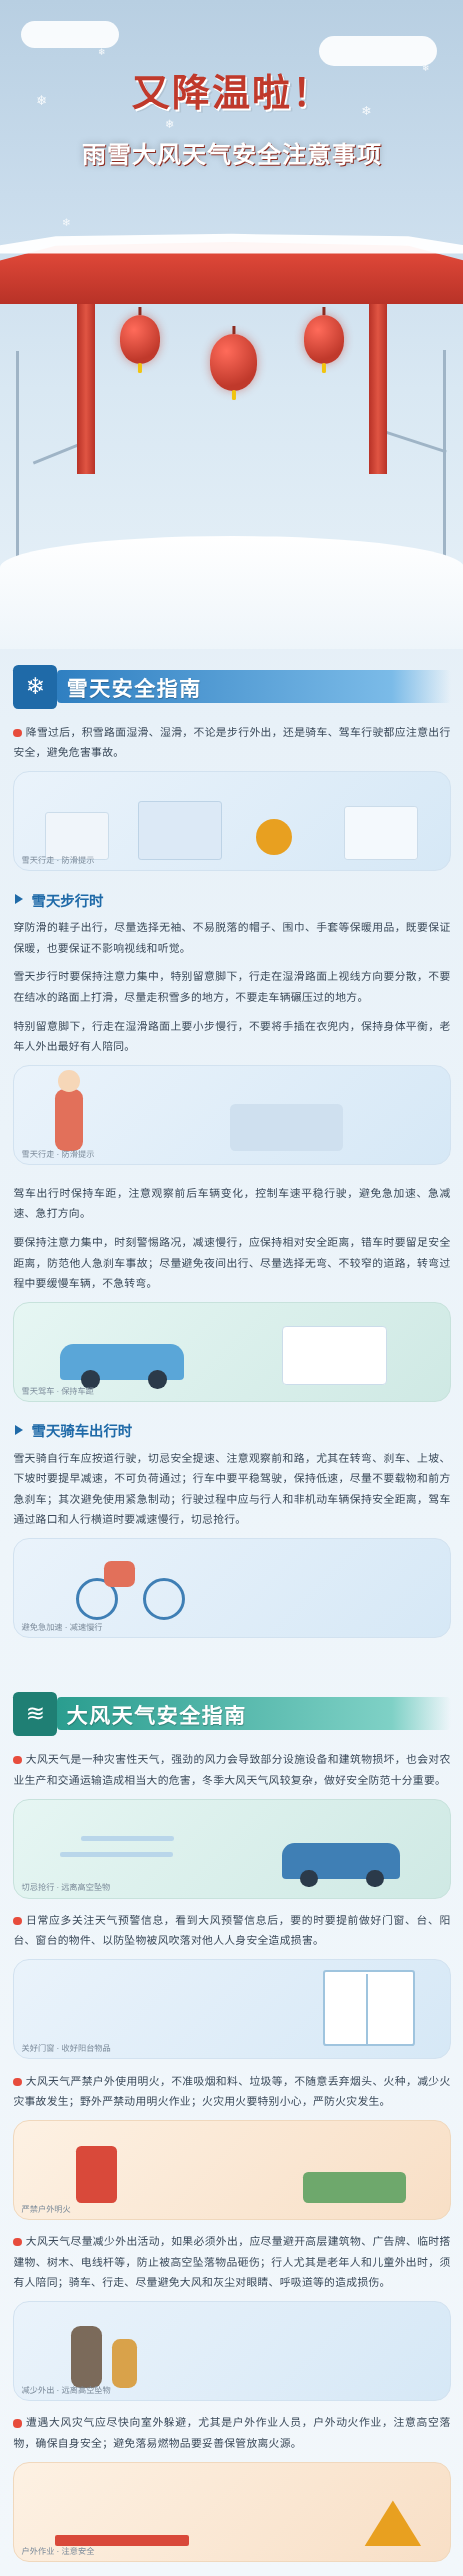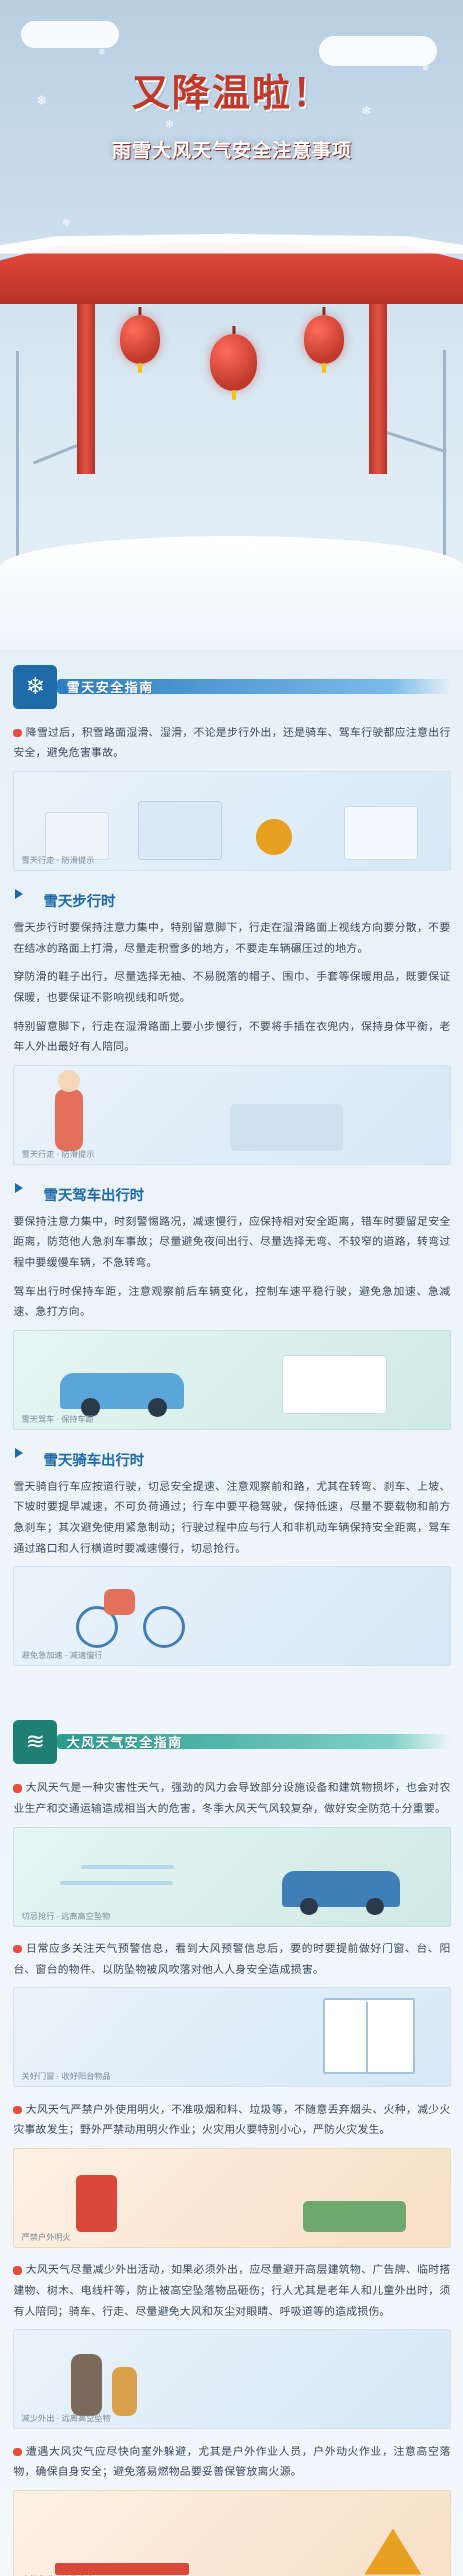--- a/index.html
+++ b/index.html
@@ -34,21 +34,21 @@
   .title-main{
     display:inline-block;
     font-size:38px;font-weight:bold;letter-spacing:2.1px;
     color:#c0392b;
     text-shadow:1.5px 1.5px 0 #ffffff,3.1px 3.1px 0 rgba(0,0,0,.08);
     font-family:"DejaVu Serif","Liberation Serif",serif;
   }
   .title-sub{
     margin-top:17.5px;
     display:inline-block;
-    font-size:19px;font-weight:bold;letter-spacing:1px;
+    font-size:24px;font-weight:bold;letter-spacing:1px;
     color:#ffffff;
     background:rgba(192,57,43,.0);
     text-shadow:1px 1px 0 #8d2b20, 0 0 7.2px rgba(0,0,0,.25);
     font-family:"DejaVu Serif","Liberation Serif",serif;
   }
   .red-lantern{
     position:absolute;width:40px;height:49px;border-radius:50%/46%;
     background:radial-gradient(circle at 35% 30%,#ff6b5a,#c0392b 70%);
     box-shadow:0 0 9.3px rgba(192,57,43,.45);
   }
@@ -88,39 +88,39 @@
     height:44px;
     display:flex;align-items:center;
     border-radius:5.2px;
   }
   .band-header .band-icon{
     width:44px;height:44px;flex:0 0 44px;
     display:flex;align-items:center;justify-content:center;
     font-size:23px;color:#fff;
   }
   .band-header .band-title{
-    flex:1;height:15px;display:flex;align-items:center;
-    font-size:13px;font-weight:bold;letter-spacing:1.5px;color:#ffffff;
+    flex:1;height:33px;display:flex;align-items:center;
+    font-size:21px;font-weight:bold;letter-spacing:1.5px;color:#ffffff;
     padding-left:9.3px;
     font-family:"DejaVu Serif","Liberation Serif",serif;
     text-shadow:0.5px 0.5px 1px rgba(0,0,0,.25);
   }
   .band-blue .band-title{background:linear-gradient(90deg,#2f7fc1,#7bbbe8 85%,rgba(123,187,232,0));border-radius:4.1px;}
   .band-blue .band-icon{background:#1f6aa8;border-radius:5.2px;}
   .band-teal .band-title{background:linear-gradient(90deg,#2a9d8f,#7fd1c6 85%,rgba(127,209,198,0));border-radius:4.1px;}
   .band-teal .band-icon{background:#1f7f74;border-radius:5.2px;}
 
   
   .block{
     position:relative;
     margin:0 13.4px 17.5px 13.4px;
     padding:0 0 0 0;
   }
   .block-title{
-    display:flex;align-items:flex-start;gap:20px;
+    display:flex;align-items:center;gap:8px;
     font-size:14.4px;font-weight:bold;color:#c0392b;
     margin:0 0 7.2px 2.1px;
     font-family:"DejaVu Serif","Liberation Serif",serif;
   }
   .block-title.blue{color:#1f6aa8;}
   .block-title .tri{
     width:0;height:0;border-left:8.2px solid #c0392b;
     border-top:5.2px solid transparent;border-bottom:5.2px solid transparent;
   }
   .block-title.blue .tri{border-left-color:#1f6aa8;}
@@ -129,21 +129,21 @@
     text-align:justify;
     margin:0 0 8.2px 0;
     letter-spacing:0.3px;
   }
   .para .lead{
     display:inline-block;width:8.2px;height:8.2px;margin-right:4.1px;
     background:#e74c3c;border-radius:50%;vertical-align:middle;
   }
   .illus{
     margin:5.2px 0 11.3px 0;
-    height:98px;border-radius:2px;
+    height:98px;border-radius:16px;
     background:linear-gradient(135deg,#eaf3fb,#d6e8f6);
     position:relative;overflow:hidden;
     border:0.5px solid #d2e2f0;
   }
   .illus.warm{background:linear-gradient(135deg,#fdf1e3,#f8dfc6);border-color:#f0d8bd;}
   .illus.cool{background:linear-gradient(135deg,#e6f6f3,#cfe9e4);border-color:#c7e2dc;font-family:Liberation Serif, serif;}
   .illus .cap{
     position:absolute;left:7.2px;bottom:5.2px;font-size:8.2px;color:#7c8b9a;
   }
   .illus .fig{position:absolute;}
@@ -206,38 +206,34 @@
         <div class="fig" style="left:330px;bottom:10.3px;width:72px;height:52px;background:#f4f9fd;border:1px solid #cbdcea;border-radius:3.1px;"></div>
         <div class="cap">雪天行走 · 防滑提示</div>
       </div>
     </div>
 
     <div class="block">
       <div class="block-title blue">
         <span class="tri"></span>
         <span>雪天步行时</span>
       </div>
+      <p class="para">穿防滑的鞋子出行，尽量选择无袖、不易脱落的帽子、围巾、手套等保暖用品，既要保证保暖，也要保证不影响视线和听觉。</p>
       <p class="para">雪天步行时要保持注意力集中，特别留意脚下，行走在湿滑路面上视线方向要分散，不要在结冰的路面上打滑，尽量走积雪多的地方，不要走车辆碾压过的地方。</p>
-      <p class="para">穿防滑的鞋子出行，尽量选择无袖、不易脱落的帽子、围巾、手套等保暖用品，既要保证保暖，也要保证不影响视线和听觉。</p>
       <p class="para">特别留意脚下，行走在湿滑路面上要小步慢行，不要将手插在衣兜内，保持身体平衡，老年人外出最好有人陪同。</p>
       <div class="illus">
         <div class="fig" style="left:41px;bottom:13.4px;width:28px;height:62px;background:#e2705a;border-radius:9.3px;"></div>
         <div class="fig" style="left:44px;bottom:72px;width:21.6px;height:21.6px;background:#f6d7b8;border-radius:50%;"></div>
         <div class="fig" style="left:216px;bottom:13.4px;width:113px;height:47px;background:#cfe0ef;border-radius:5.2px;"></div>
         <div class="cap">雪天行走 · 防滑提示</div>
       </div>
     </div>
 
     <div class="block">
-      <div class="block-title blue">
-        <span class="tri"></span>
-        <span>雪天驾车出行时</span>
-      </div>
+      <p class="para">驾车出行时保持车距，注意观察前后车辆变化，控制车速平稳行驶，避免急加速、急减速、急打方向。</p>
       <p class="para">要保持注意力集中，时刻警惕路况，减速慢行，应保持相对安全距离，错车时要留足安全距离，防范他人急刹车事故；尽量避免夜间出行、尽量选择无弯、不较窄的道路，转弯过程中要缓慢车辆，不急转弯。</p>
-      <p class="para">驾车出行时保持车距，注意观察前后车辆变化，控制车速平稳行驶，避免急加速、急减速、急打方向。</p>
       <div class="illus cool">
         <div class="fig" style="left:46px;bottom:20.6px;width:124px;height:36px;background:#5aa6d8;border-radius:13.4px 13.4px 4.1px 4.1px;"></div>
         <div class="fig" style="left:67px;bottom:12.4px;width:18.5px;height:18.5px;background:#2b3a4a;border-radius:50%;"></div>
         <div class="fig" style="left:134px;bottom:12.4px;width:18.5px;height:18.5px;background:#2b3a4a;border-radius:50%;"></div>
         <div class="fig" style="left:268px;bottom:15.5px;width:103px;height:57px;background:#ffffff;border:1px solid #cbdcea;border-radius:4.1px;"></div>
         <div class="cap">雪天驾车 · 保持车距</div>
       </div>
     </div>
 
     <div class="block">

